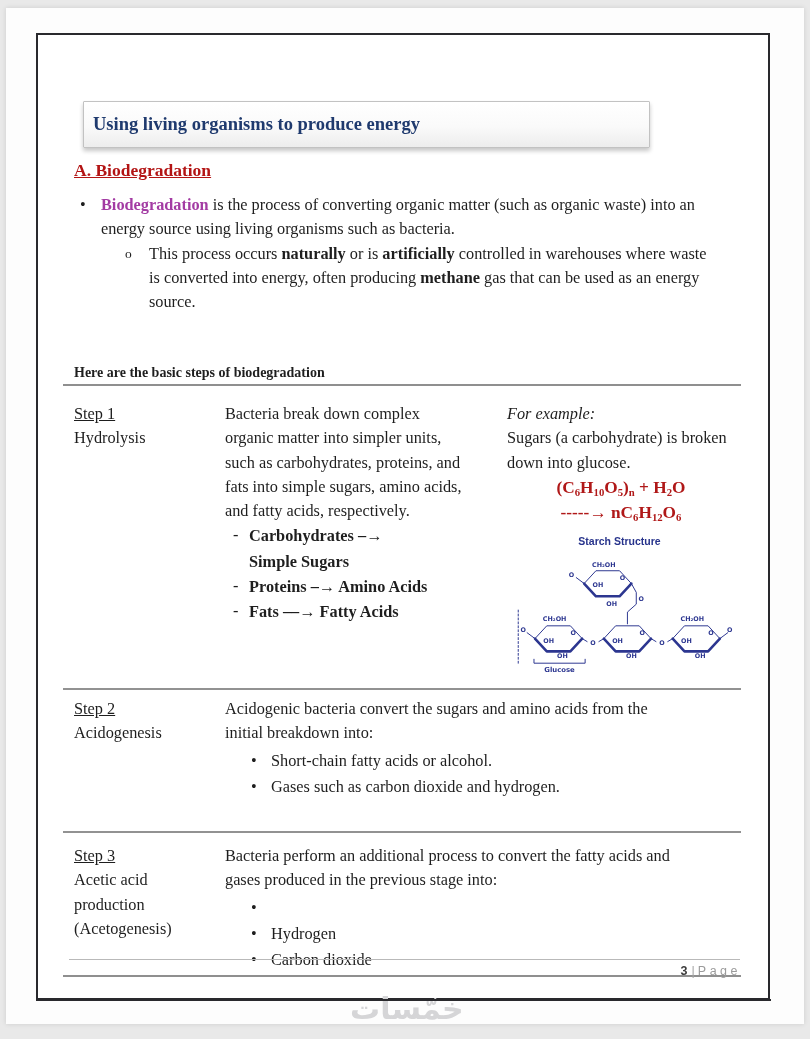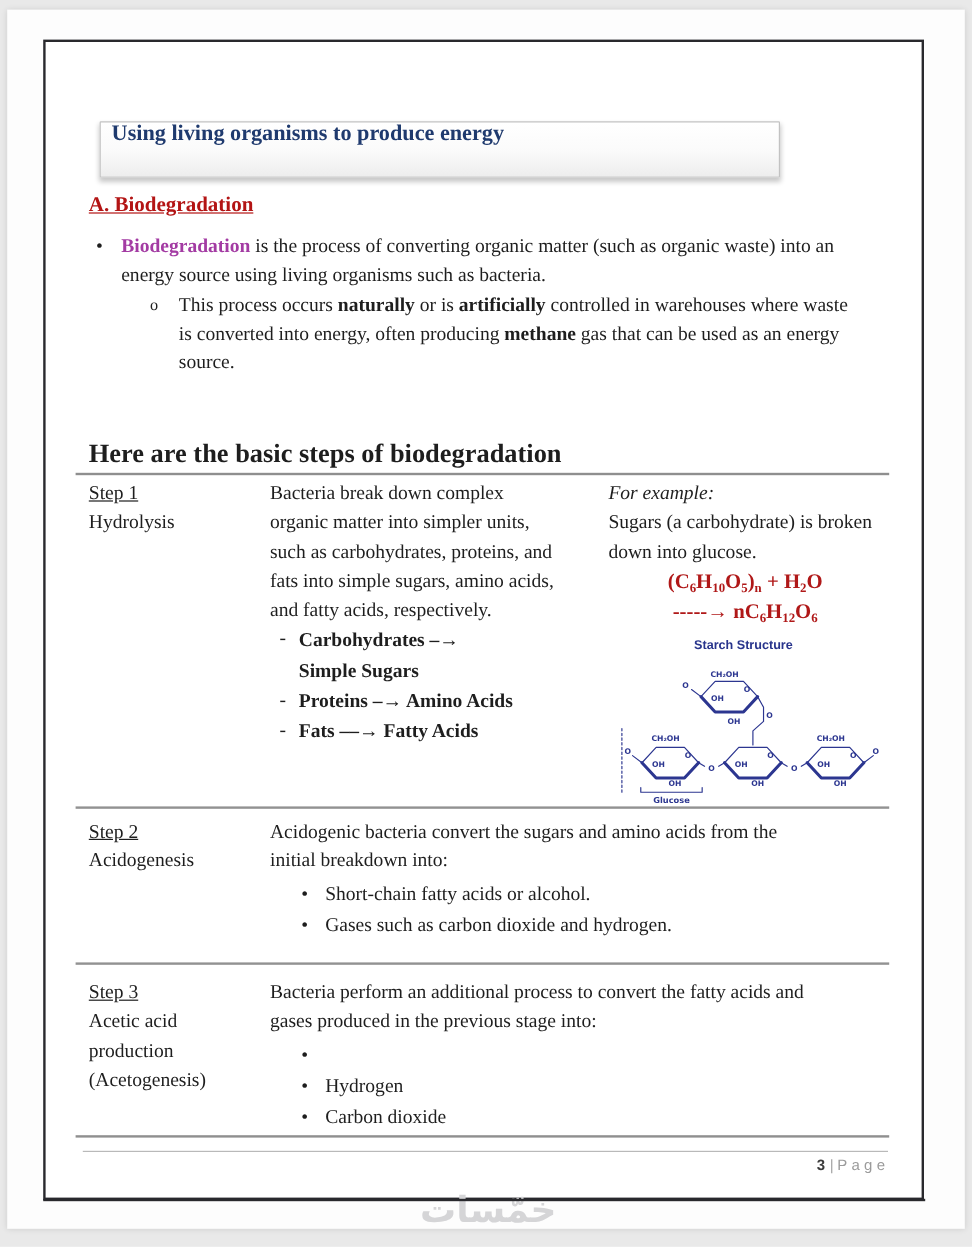--- a/index.html
+++ b/index.html
@@ -16,45 +16,45 @@
   .frame{
     position:absolute;left:30px;top:25px;width:730px;height:963px;
     border:2.5px solid #29292d;background:#fff;
   }
   
   .title-box{
     position:absolute;left:45px;top:66px;width:565px;height:45px;
     border:1px solid #c2c2c2;border-radius:1px;
     background:linear-gradient(180deg,#ffffff 0%,#fafafa 55%,#ededed 100%);
     box-shadow:0 3px 4px rgba(0,0,0,.22), inset 0 1px 0 #fff;
-    display:flex;
+    display:flex;align-items:center;
   }
   .title-box span{
     padding-left:9px;font-size:18.5px;font-weight:bold;color:#1f3a6e;
   }
   .section-heading{
     position:absolute;left:36px;top:125px;
     font-size:17.5px;font-weight:bold;color:#b31414;text-decoration:underline;
   }
   
   .intro{position:absolute;left:36px;top:158px;width:650px;font-size:16.3px;line-height:24.3px;}
   .b-line{display:flex;}
   .bullet{width:21px;padding-left:6px;flex:none;}
   .b-line.sub{margin-left:49px;}
   .b-line.sub .bullet{width:24px;font-size:13.5px;padding-left:2px;}
   .b-text.main{width:596px;}
   .b-text.subtx{width:560px;}
   .b{font-weight:bold;}
   
   .steps{position:absolute;left:25px;top:330px;width:678px;}
   .t-heading{
-    font-size:22px;font-weight:bold;padding-left:11px;padding-bottom:3px;
+    font-size:14px;font-weight:bold;padding-left:11px;padding-bottom:3px;
     border-bottom:2px solid #8f8f8f;
   }
-  .row{display:flex;font-size:16.3px;line-height:24.3px;}
+  .row{display:flex;font-size:16.3px;line-height:24.3px;margin-top:13px;}
   .row1{min-height:265px;padding-top:3px;box-sizing:border-box;}
   .row2{border-top:2px solid #929292;min-height:130px;padding-top:7px;box-sizing:border-box;}
   .row3{border-top:2px solid #929292;border-bottom:2px solid #8f8f8f;min-height:146px;padding-top:11px;box-sizing:border-box;}
   .col1{width:162px;flex:none;padding-left:11px;box-sizing:border-box;}
   .col2{width:282px;flex:none;}
   .col2 .desc{margin:0;width:240px;}
   .colwide{flex:1;}
   .colwide .desc{margin:0;width:448px;}
   .step-label{text-decoration:underline;}
   .conv{display:flex;font-weight:bold;margin-top:0;}

